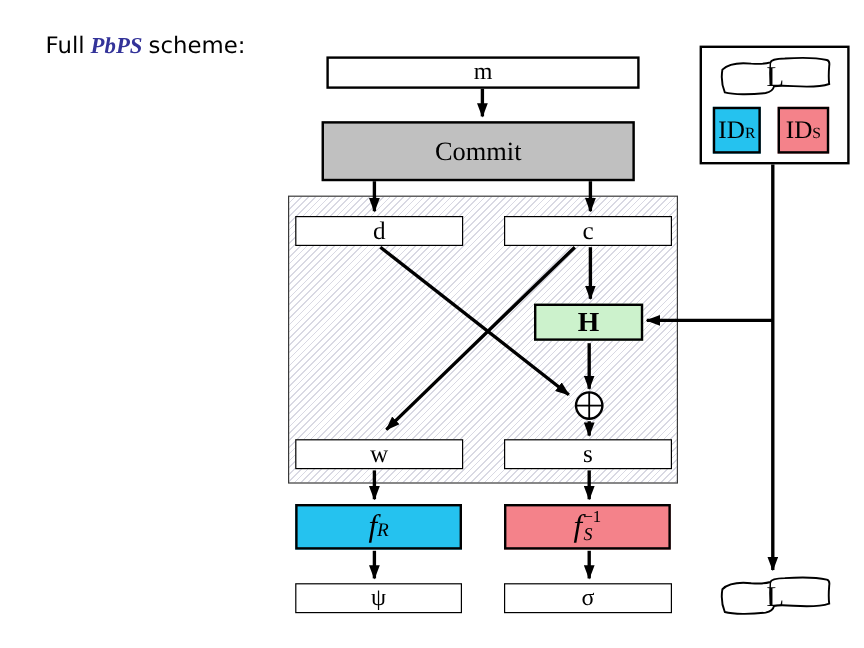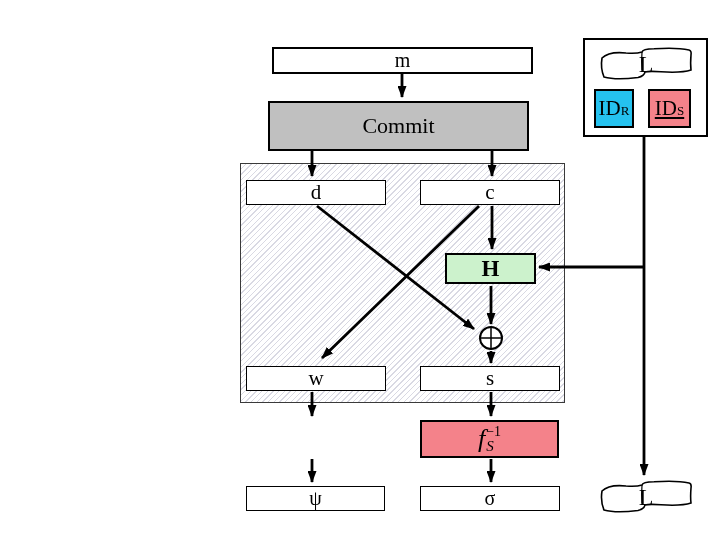--- a/index.html
+++ b/index.html
@@ -14,21 +14,21 @@
 
   
   .box{position:absolute;box-sizing:border-box;background:#fff;border:1px solid #000;
        display:flex;align-items:center;justify-content:center;font-size:21px;}
 
   #box-m{left:272px;top:47px;width:261px;height:27px;border-width:2px;font-size:20px;}
   #box-commit{left:268px;top:101px;width:261px;height:50px;border-width:2px;
               background:#c0c0c0;font-size:22px;}
   #box-outer{left:583px;top:38px;width:125px;height:99px;border-width:2px;}
   #box-idr{left:594px;top:89px;width:40px;height:39px;border-width:2px;background:#25c2ef;}
-  #box-ids{left:648px;top:89px;width:43px;height:39px;border-width:2px;background:#f4828a;text-decoration:underline;}
+  #box-ids{left:648px;top:89px;width:43px;height:39px;border-width:2px;background:#f4828a;}
   #box-hatch{left:240px;top:163px;width:325px;height:240px;border:1px solid #3a3a3a;
      background:repeating-linear-gradient(135deg,#ffffff 0px,#ffffff 3px,#d9d9e3 3px,#d9d9e3 4px);}
   #box-d{left:246px;top:180px;width:140px;height:25px;}
   #box-c{left:420px;top:180px;width:140px;height:25px;}
   #box-h{left:445px;top:253px;width:91px;height:31px;border-width:2px;background:#ccf2cc;
          font-size:23px;font-weight:bold;}
   #box-w{left:246px;top:366px;width:140px;height:25px;}
   #box-s{left:420px;top:366px;width:140px;height:25px;}
   #box-fr{left:246px;top:420px;width:139px;height:38px;border-width:2px;background:#25c2ef;}
   #box-fs{left:420px;top:420px;width:139px;height:38px;border-width:2px;background:#f4828a;}
@@ -49,20 +49,21 @@
   .scroll{fill:#fff;stroke:#000;stroke-width:1.6;}
   .scroll-inner{fill:none;stroke:#000;stroke-width:1.2;}
   .ltext{font-family:"Liberation Serif",serif;font-size:24px;fill:#000;text-anchor:middle;}
 </style>
 </head>
 <body>
 
 <div class="stage">
 
   <div class="title">
+    <div><span>Full</span><span class="scheme">PbPS</span><span>scheme:</span></div>
   </div>
 
   <div class="box" id="box-hatch"></div>
 
   <div class="box" id="box-m">
       <span>m</span>
     </div>
   <div class="box" id="box-commit">
       <span>Commit</span>
     </div>
@@ -76,20 +77,23 @@
   <div class="box" id="box-h">
       <span>H</span>
     </div>
   <div class="box" id="box-w">
       <span>w</span>
     </div>
   <div class="box" id="box-s">
       <span>s</span>
     </div>
 
+  <div class="box" id="box-fr">
+    <span><span class="fbase">f</span><span class="fsub">R</span></span>
+  </div>
   <div class="box" id="box-fs">
     <span style="display:inline-flex;align-items:center;">
         <span class="fbase">f</span>
         <span class="fstack">
           <span class="fsup">−1</span>
           <span class="fsub2">S</span>
         </span>
       </span>
   </div>
 

